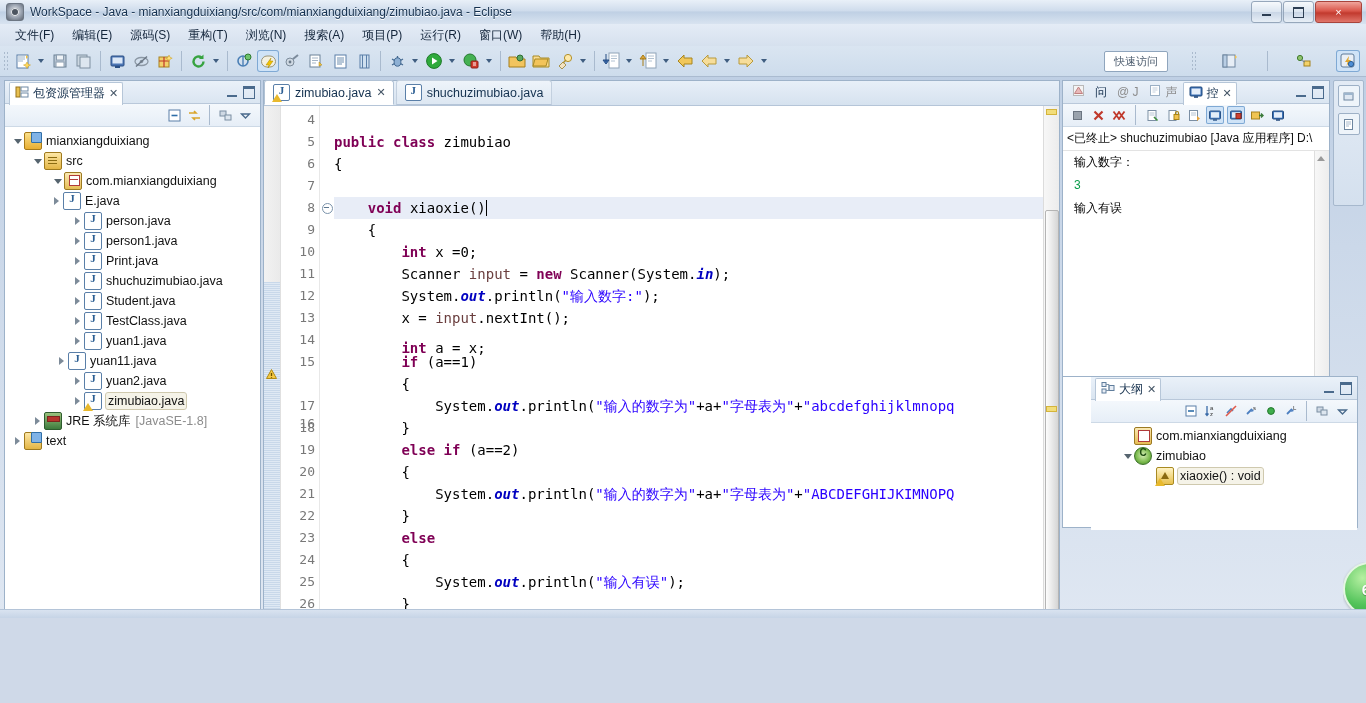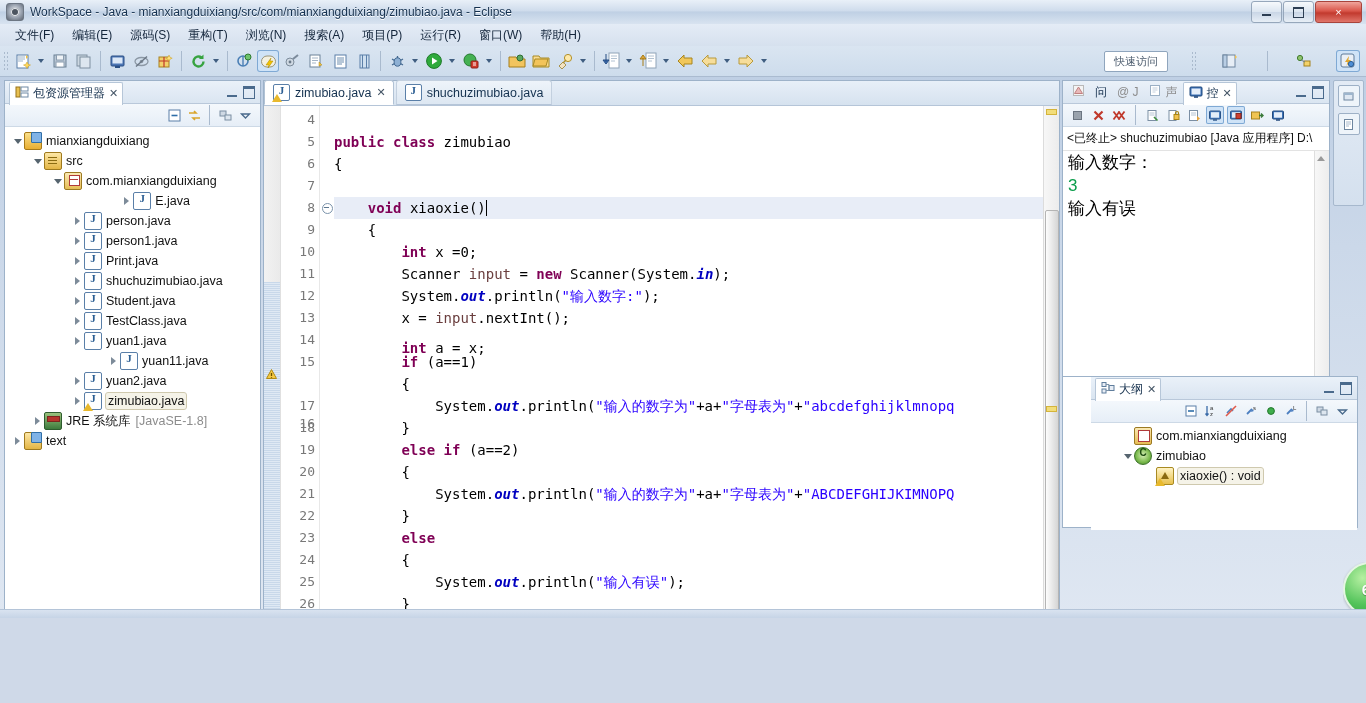--- a/index.html
+++ b/index.html
@@ -152,21 +152,21 @@
   .hthumb{height:13px;background:linear-gradient(180deg,#fdfdfd,#d3d3d3);
     border:1px solid #b0b0b0;border-radius:2px;position:relative;}
   .hthumb::after{content:"";position:absolute;left:50%;top:3px;margin-left:-3px;width:6px;height:7px;
     background:repeating-linear-gradient(90deg,#9a9a9a 0 1px,transparent 1px 3px);}
 
   
   #console{left:1062px;top:80px;width:266px;height:305px;}
   .conhead{font-size:12px;padding:3px 4px;color:#111;white-space:nowrap;overflow:hidden;
     border-bottom:1px solid #e3e3e3;background:#fff;}
   .conbody{position:relative;height:232px;background:#fff;overflow:hidden;}
-  .conline{font-size:17px;line-height:23px;padding-left:5px;white-space:nowrap;}
+  .conline{font-size:12px;line-height:23px;padding-left:11px;white-space:nowrap;}
   .conline.inp{color:#0a9c4a;}
   .conscroll{position:absolute;right:0;top:0;width:14px;height:232px;
     background:linear-gradient(90deg,#f7f7f7,#ededed);border-left:1px solid #dedede;}
 
   
   #outline{left:1062px;top:376px;width:266px;height:150px;padding-left:28px;}
   .olbody{background:#fff;height:104px;padding-top:3px;}
   .ic-pkgsm{background:linear-gradient(180deg,#fbe9b4,#e6bd55);border:1px solid #9c7a22;border-radius:2px;}
   .ic-pkgsm::after{content:"";position:absolute;left:3px;top:2px;width:10px;height:10px;
     border:1px solid #b03a3a;background:#fff;}
@@ -529,21 +529,21 @@
           <div class="ticon ic-src"></div>
           <span class="tlabel">src</span>
         </div>
         <div class="trow" style="padding-left: 46px;">
           <div class="tw open">
             <i></i>
           </div>
           <div class="ticon ic-pkg"></div>
           <span class="tlabel">com.mianxiangduixiang</span>
         </div>
-        <div class="trow" style="padding-left: 45px; justify-content: center;">
+        <div class="trow" style="padding-left: 45px;">
           <div class="tw closed">
             <i></i>
           </div>
           <div class="ticon ic-java"></div>
           <span class="tlabel">E.java</span>
         </div>
         <div class="trow" style="padding-left: 66px;">
           <div class="tw closed">
             <i></i>
           </div>
@@ -585,21 +585,21 @@
           <div class="ticon ic-java"></div>
           <span class="tlabel">TestClass.java</span>
         </div>
         <div class="trow" style="padding-left: 66px;">
           <div class="tw closed">
             <i></i>
           </div>
           <div class="ticon ic-java"></div>
           <span class="tlabel">yuan1.java</span>
         </div>
-        <div class="trow" style="padding-left: 102px;">
+        <div class="trow" style="padding-left: 50px;">
           <div class="tw closed">
             <i></i>
           </div>
           <div class="ticon ic-java"></div>
           <span class="tlabel">yuan11.java</span>
         </div>
         <div class="trow" style="padding-left: 66px;">
           <div class="tw closed">
             <i></i>
           </div>

